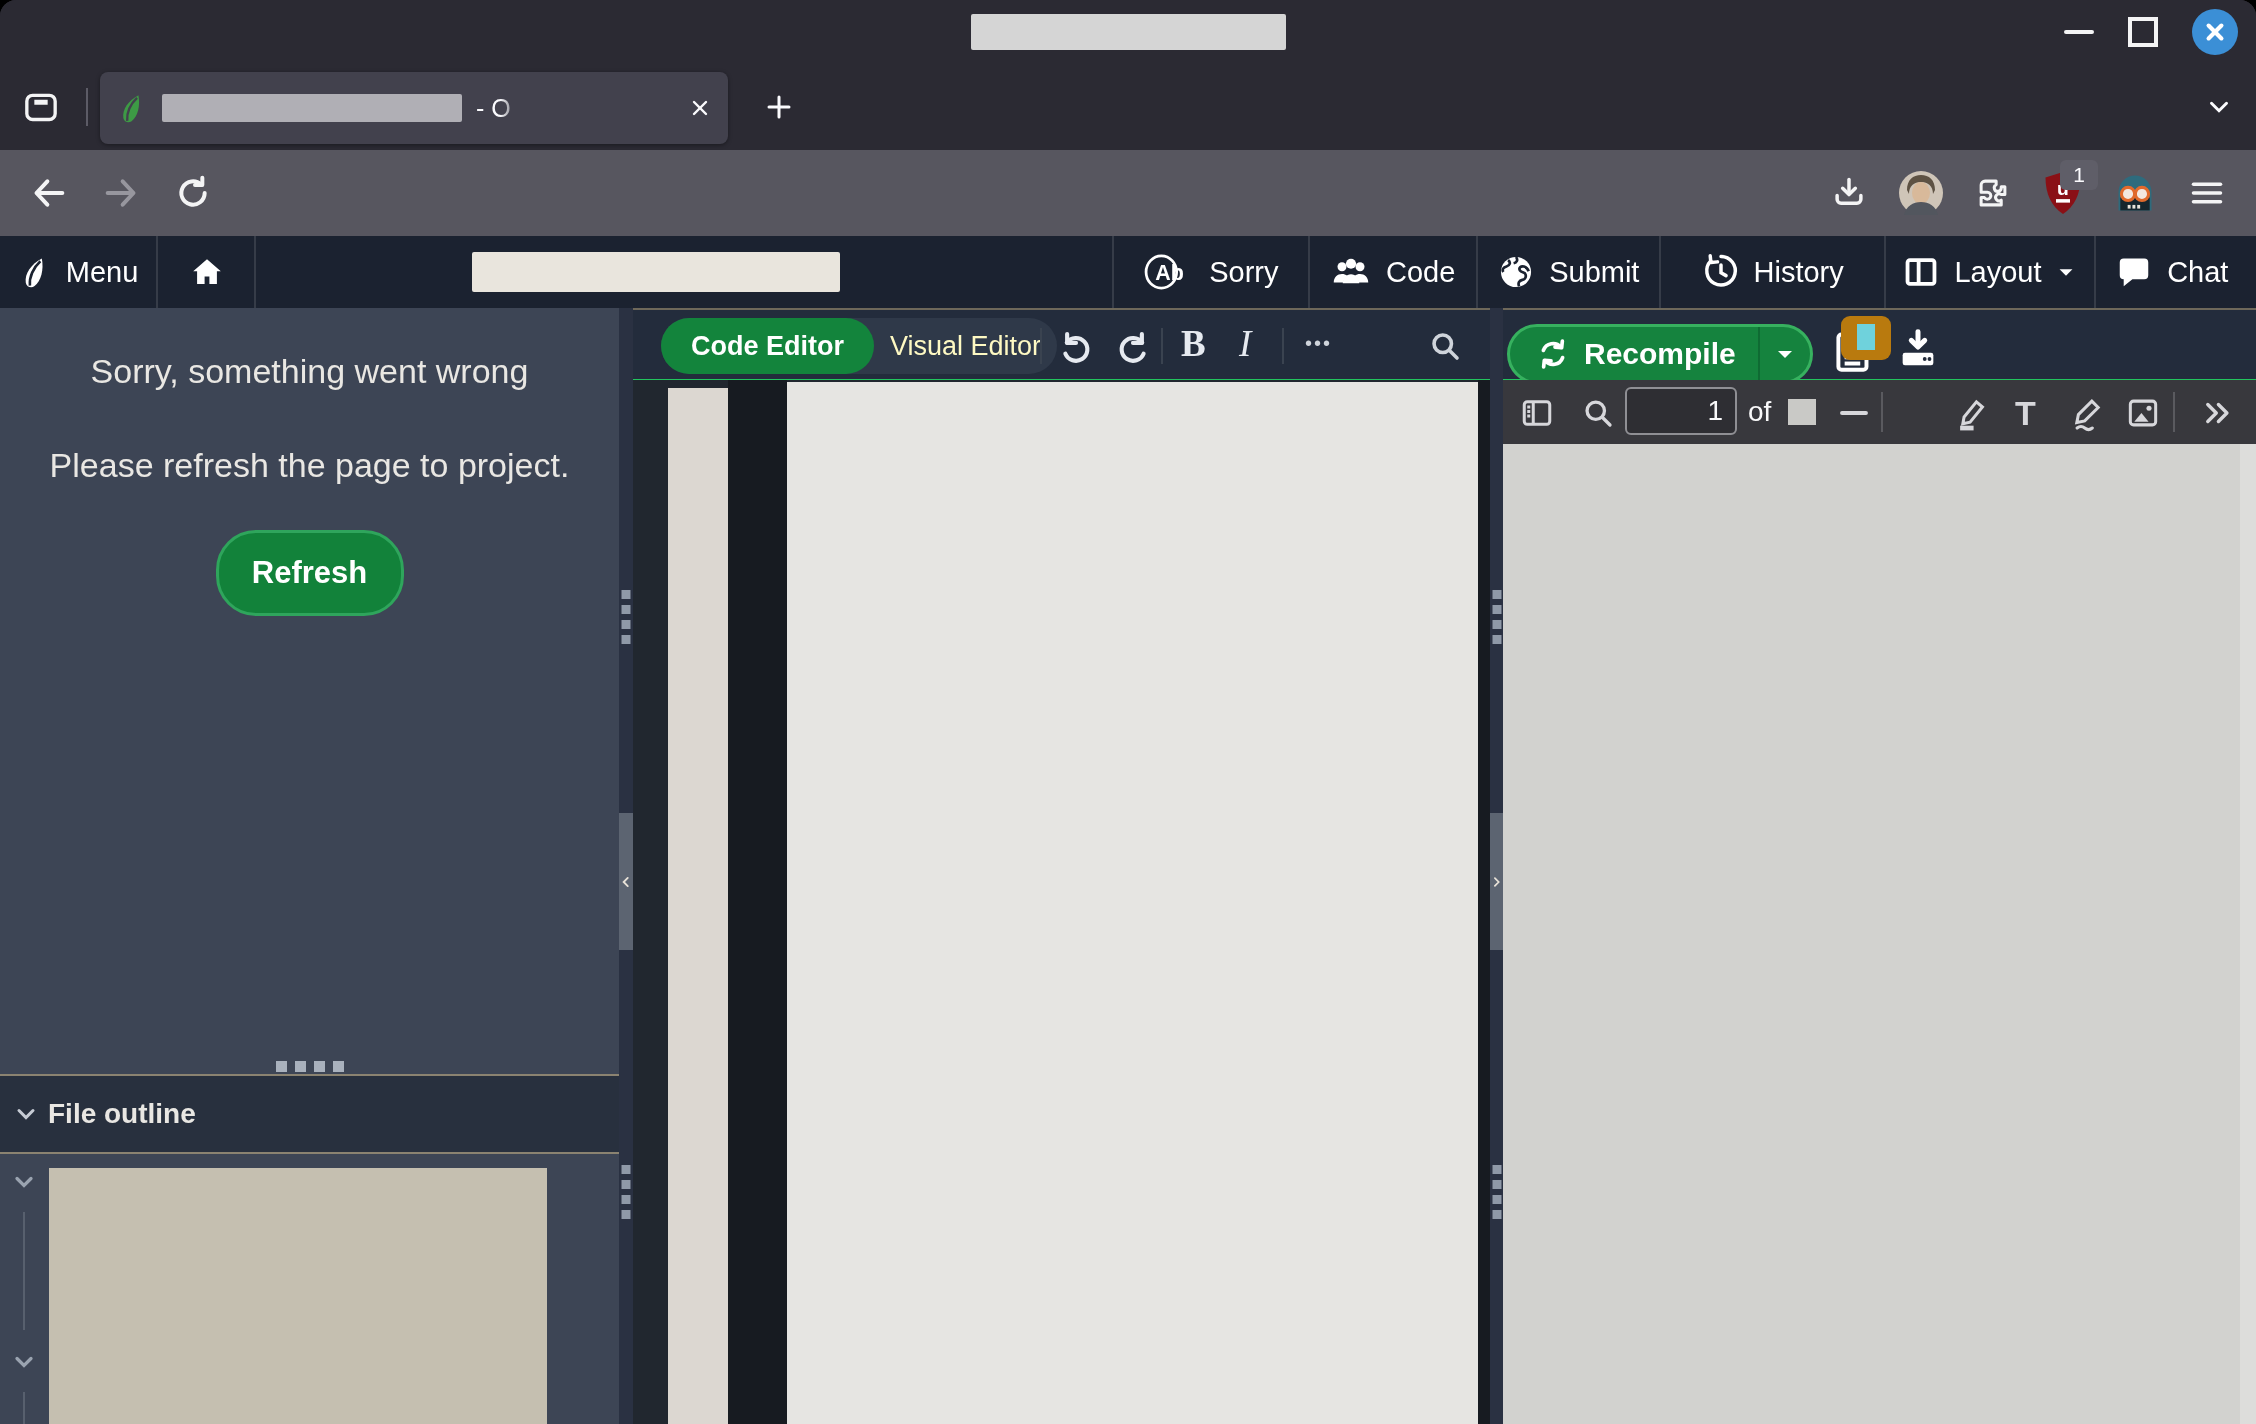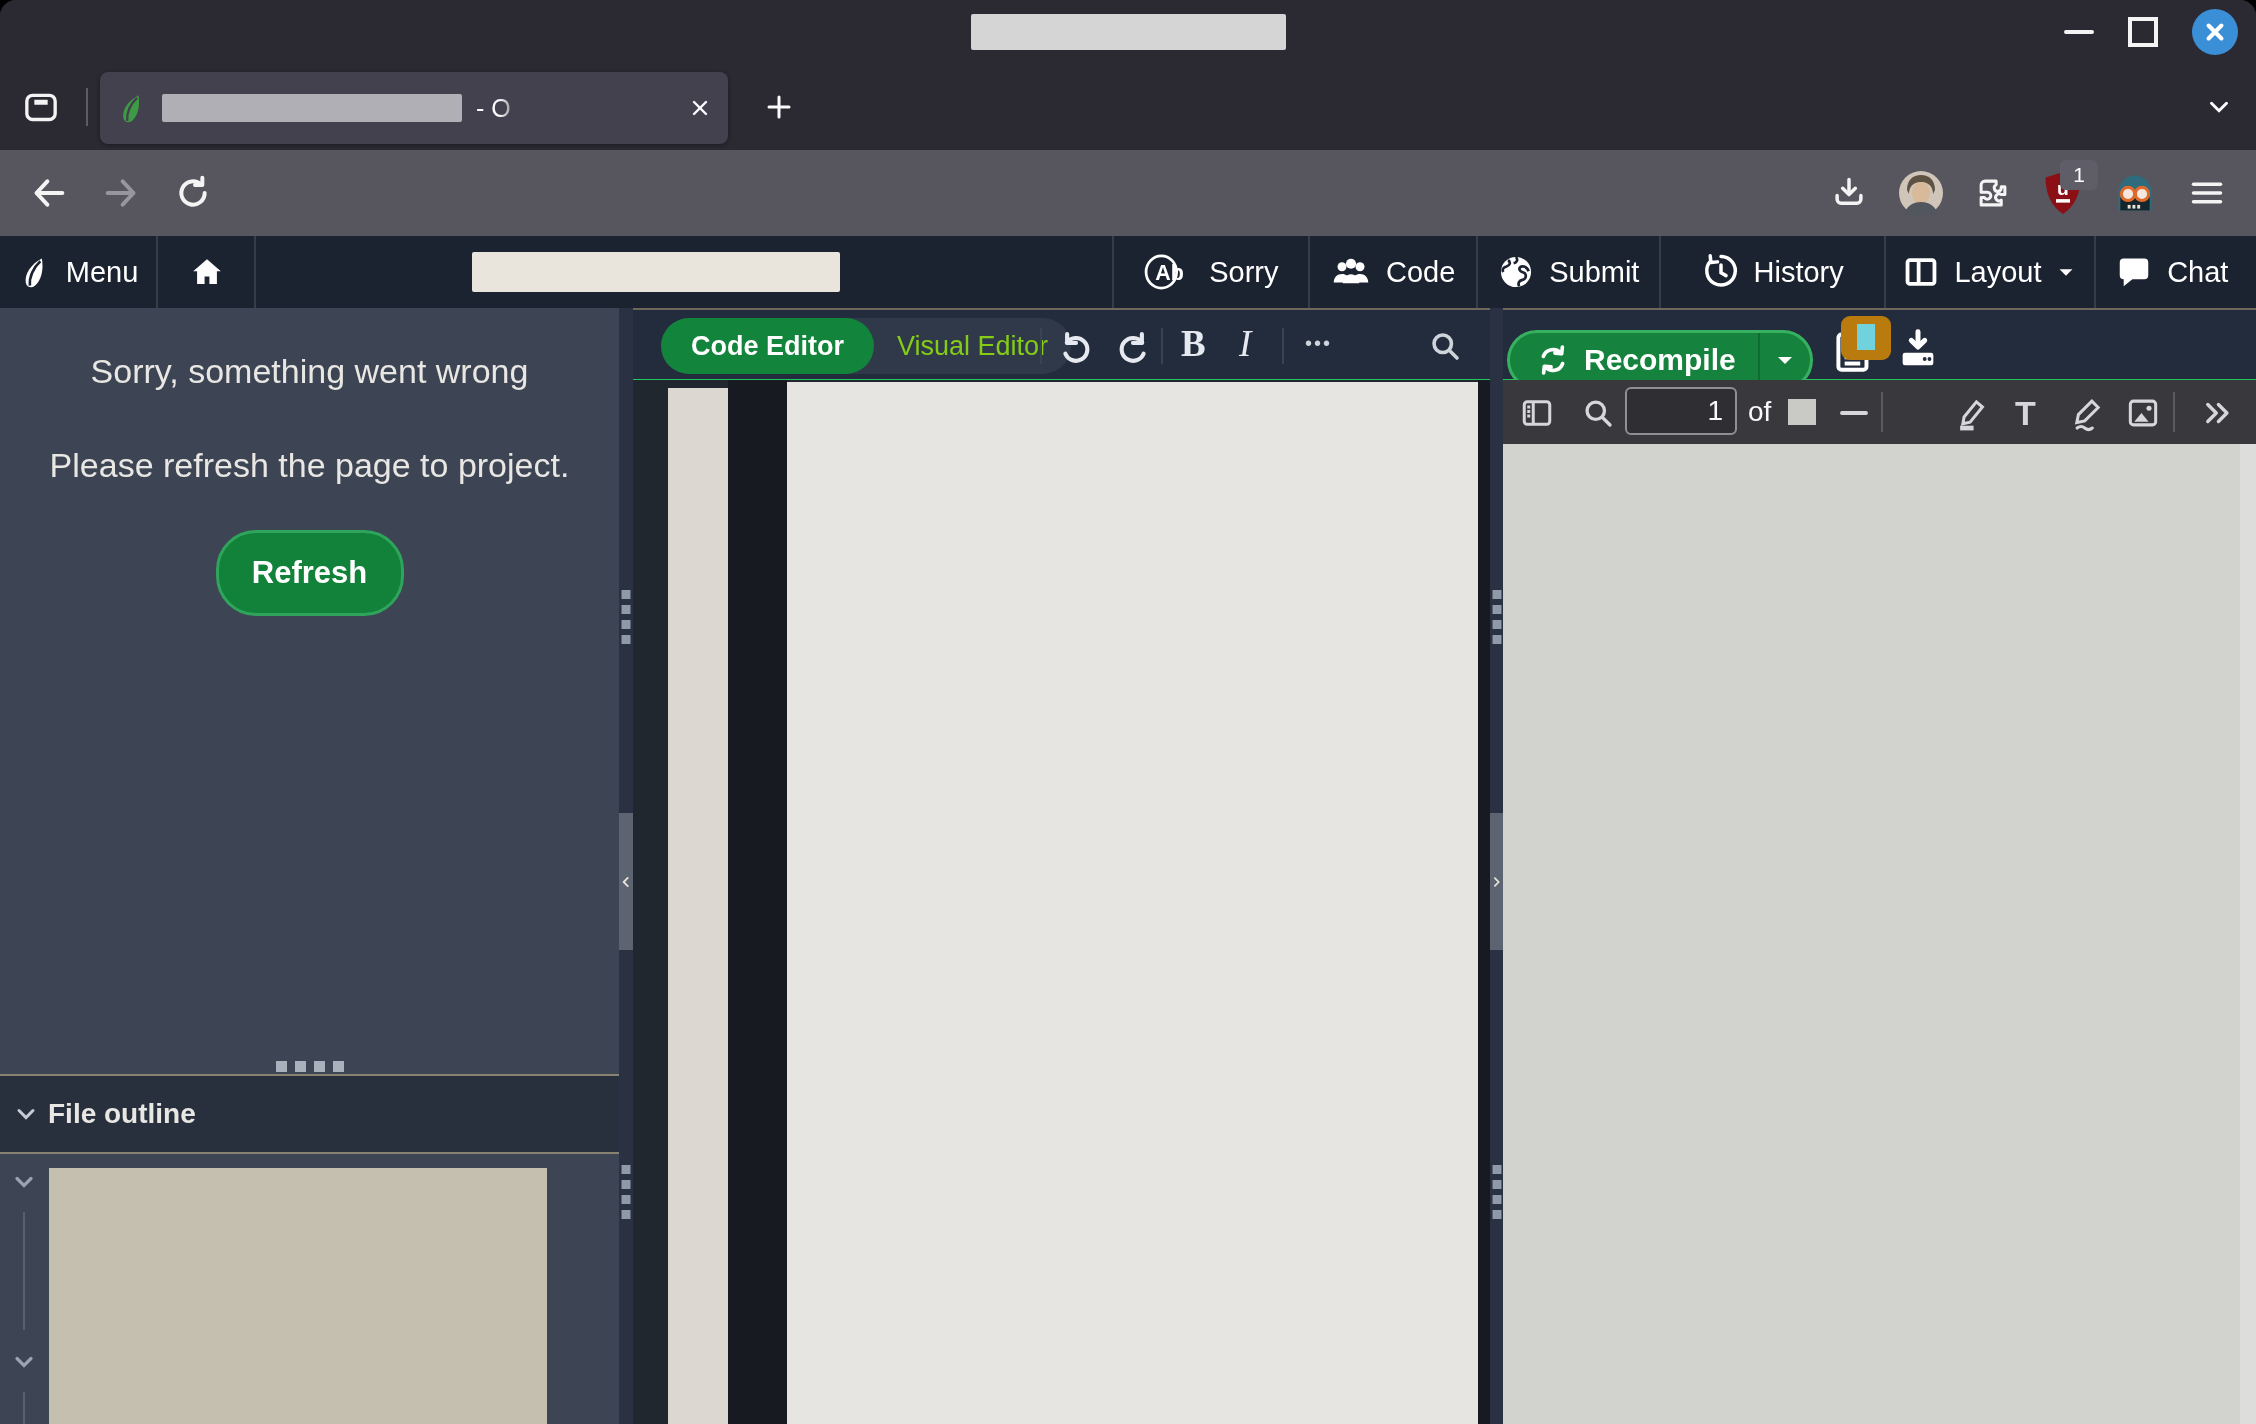--- a/index.html
+++ b/index.html
@@ -39,28 +39,28 @@
   .dots-h{display:flex;gap:8px;} .dots-h i{width:11px;height:11px;background:#a9b1bd;}
   .divider{top:0;width:14px;height:1116px;background:#2a3142;}
   .dots-v{left:50%;transform:translateX(-50%);display:flex;flex-direction:column;gap:6px;}
   .dots-v i{width:9px;height:9px;background:#8f99a8;}
   .collapse{left:0;top:505px;width:100%;height:137px;background:#5c6471;display:flex;align-items:center;justify-content:center;}
   
   #editorpane{left:633px;top:0;width:857px;height:1116px;background:#21272f;}
   .tbrow{left:0;top:0;height:72px;box-sizing:border-box;border-top:2px solid #6e685a;border-bottom:1px solid #22c55e;background:#232c3c;}
   #toggle{left:28px;top:8px;height:56px;background:#2f3949;border-radius:28px;}
   #toggle .on{height:56px;padding:0 30px;background:#13843c;border-radius:28px;color:#fff;font-weight:bold;font-size:27px;display:flex;align-items:center;}
-  #toggle .off{padding:0 23px;color:#84cc16;font-size:27px;}
+  #toggle .off{padding:0 16px;color:#fef9c3;font-size:27px;}
   .tbsep{top:18px;width:2px;height:36px;background:#3a4350;}
   .glyphB{font-family:"Liberation Serif",serif;font-weight:bold;font-size:37px;color:#e6eaf0;}
   .glyphI{font-family:"Liberation Serif",serif;font-style:italic;font-size:37px;color:#e6eaf0;}
   
   #pdfpane{left:1503px;top:0;width:753px;height:1116px;background:#d2d2cf;}
   #recompile-row{width:753px;background:#232c3c;}
-  #recompile-btn{left:4px;top:20px;height:60px;background:#15833e;border:3px solid #37b15f;border-radius:30px;box-sizing:border-box;display:flex;align-items:stretch;color:#fff;cursor:pointer;}
+  #recompile-btn{left:4px;top:14px;height:60px;background:#15833e;border:3px solid #37b15f;border-radius:30px;box-sizing:border-box;display:flex;align-items:stretch;color:#fff;cursor:pointer;}
   #recompile-btn .main{display:flex;align-items:center;gap:14px;padding:0 22px 0 26px;font-size:30px;font-weight:bold;}
   #recompile-btn .caret{display:flex;align-items:center;justify-content:center;width:50px;border-left:2px solid #0f6b33;}
   #pdfjsbar{left:0;top:72px;width:753px;height:64px;background:#38383d;border-bottom:2px solid #2a2a2e;}
   .page-input{left:122px;top:7px;width:112px;height:48px;background:#2e2e33;border:2px solid #8f8f94;border-radius:6px;color:#f9f9fa;font-size:28px;text-align:right;padding:0 12px;box-sizing:border-box;font-family:"Liberation Sans",sans-serif;}
   .pdfsep{top:12px;width:2px;height:40px;background:#5a5a5f;}
   #pdfcanvas{left:0;top:136px;width:753px;height:980px;background:#d2d2cf;}
 </style>
 </head>
 <body>
 

